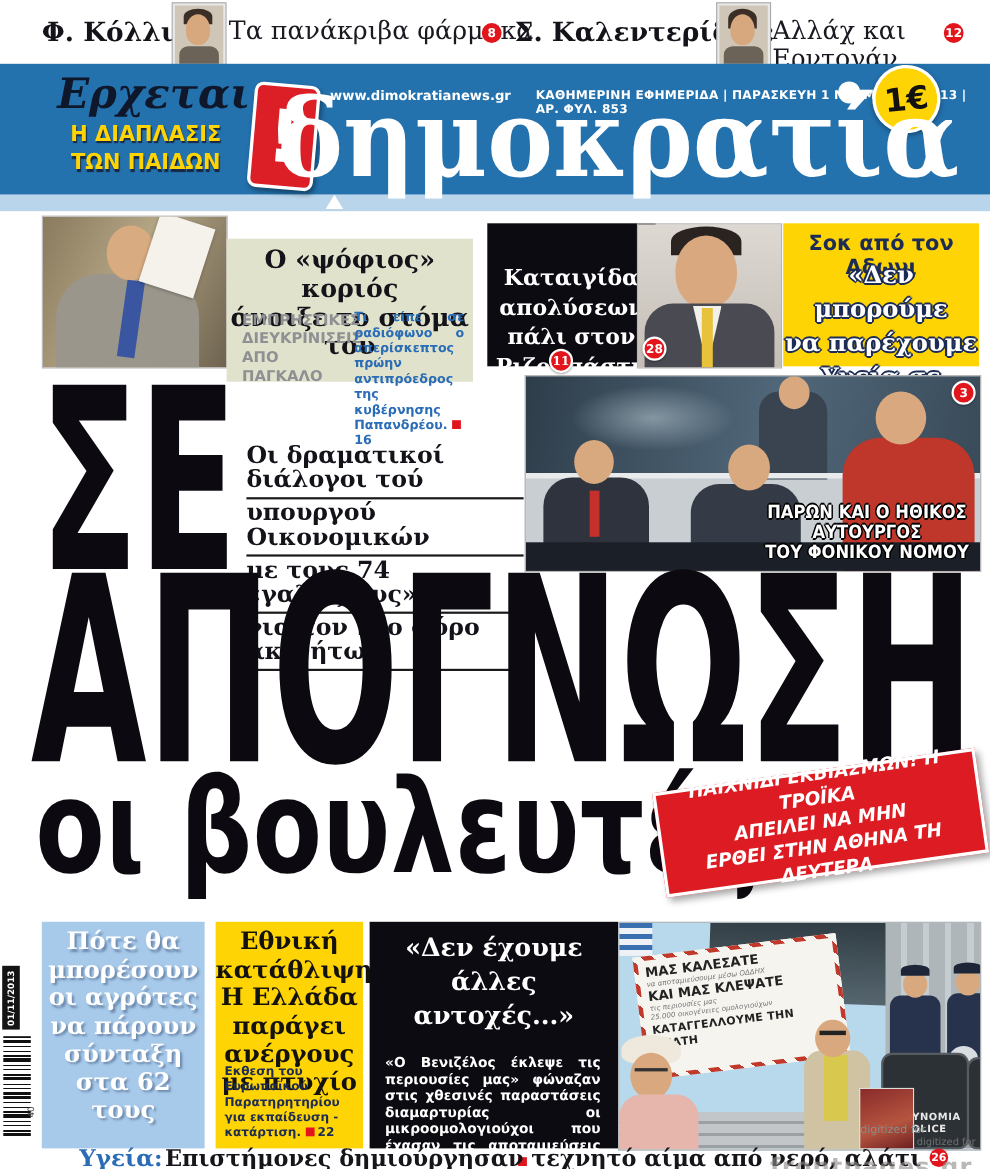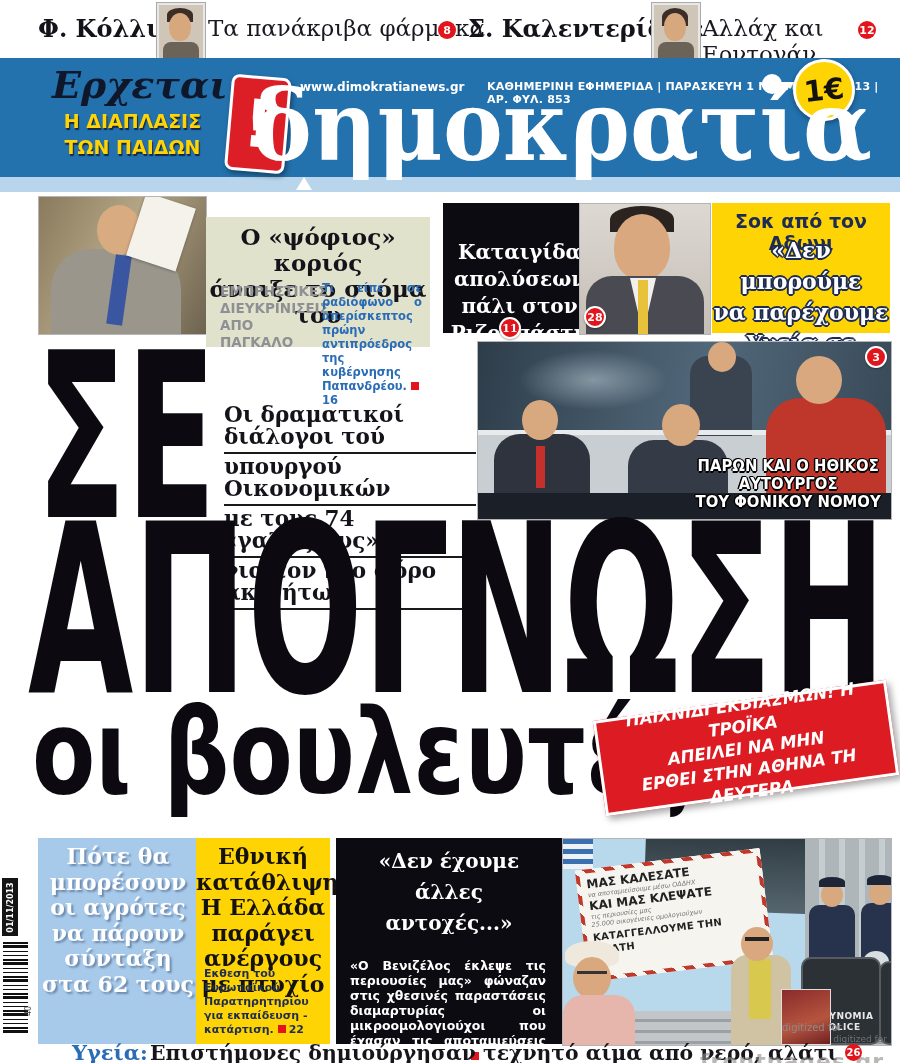--- a/index.html
+++ b/index.html
@@ -87,29 +87,29 @@
   .lp-redguy{position:absolute;left:288px;top:56px;width:120px;height:121px;border-radius:34px 34px 0 0;background:#bf372b;}
   .lp-headred{position:absolute;left:318px;top:14px;width:46px;height:48px;border-radius:50%;background:#d9a87e;}
   #lp-caption{position:absolute;right:10px;bottom:8px;text-align:center;color:#fff;font-weight:900;font-size:16.5px;line-height:18px;
               transform:scaleX(.9);transform-origin:right bottom;
               text-shadow:-1.5px 0 #000,1.5px 0 #000,0 -1.5px #000,0 1.5px #000,1px 1px #000,-1px -1px #000;}
   #flash-box{left:598px;top:700px;width:290px;height:90px;background:#dc1b22;border:3px solid #fff;transform:rotate(-8deg);
              box-shadow:3px 4px 7px rgba(0,0,0,.35);display:flex;align-items:center;justify-content:center;}
   #flash-text{width:100%;text-align:center;color:#fff;font-weight:900;font-style:italic;font-size:17px;line-height:22px;transform:scaleX(.98);}
 
   
-  #blue-box{left:38px;top:838px;width:148px;height:206px;background:#a7c9ea;padding-left:12px;}
+  #blue-box{left:38px;top:838px;width:148px;height:206px;background:#a7c9ea;}
   #blue-head{position:absolute;left:0;top:6px;width:100%;text-align:center;color:#fff;font-weight:900;font-size:22px;line-height:25.5px;
              text-shadow:2px 2px 2px rgba(70,95,130,.6);}
   #blue-teaser{position:absolute;left:10px;bottom:7px;width:130px;color:#fff;font-weight:700;font-size:11.5px;line-height:14px;}
   #yellow-box2{left:196px;top:838px;width:134px;height:206px;background:#ffd404;}
   #yb2-head{position:absolute;left:0;top:6px;width:100%;text-align:center;color:#14120e;font-weight:900;font-size:22px;line-height:25.5px;}
   #yb2-teaser{position:absolute;left:8px;bottom:7px;width:120px;color:#1c2c55;font-weight:700;font-size:11px;line-height:14px;}
   #dark-box2{left:336px;top:838px;width:226px;height:206px;background:#0d0b12;}
-  #db2-head{position:absolute;left:0;top:8px;width:100%;text-align:center;color:#fff;font-weight:900;font-size:20px;line-height:31px;}
+  #db2-head{position:absolute;left:0;top:8px;width:100%;text-align:center;color:#fff;font-weight:900;font-size:23px;line-height:31px;}
   #db2-teaser{position:absolute;left:14px;top:120px;width:196px;color:#fff;font-weight:700;font-size:12.5px;line-height:15px;text-align:justify;}
   #protest-photo{left:562px;top:838px;width:328px;height:206px;background:#b8d8ec;}
   .pr-overhang{position:absolute;right:0;top:0;width:245px;height:78px;background:linear-gradient(180deg,#2f3b42,#56666f);transform:rotate(2deg);transform-origin:right top;}
   .pr-wall{position:absolute;right:0;top:0;width:86px;height:206px;background:repeating-linear-gradient(90deg,#aeb6ba 0 14px,#c6cdd0 14px 20px);}
   .pr-steps{position:absolute;left:0;bottom:0;width:100%;height:34px;background:repeating-linear-gradient(180deg,#c2c6c9 0 8px,#9aa0a4 8px 11px);}
   .pr-flag{position:absolute;left:0;top:0;width:30px;height:30px;background:repeating-linear-gradient(180deg,#3a6fb0 0 5px,#eef2f6 5px 10px);}
   #banner{position:absolute;left:18px;top:20px;width:186px;height:112px;background:#f6f4ef;transform:rotate(-7deg);
           border:4px solid;border-image:repeating-linear-gradient(45deg,#c0392b 0 7px,#f6f4ef 7px 14px) 4;
           padding:4px 6px;box-sizing:border-box;color:#222;}
   .bn-big{font-weight:900;font-size:12px;line-height:14px;}

